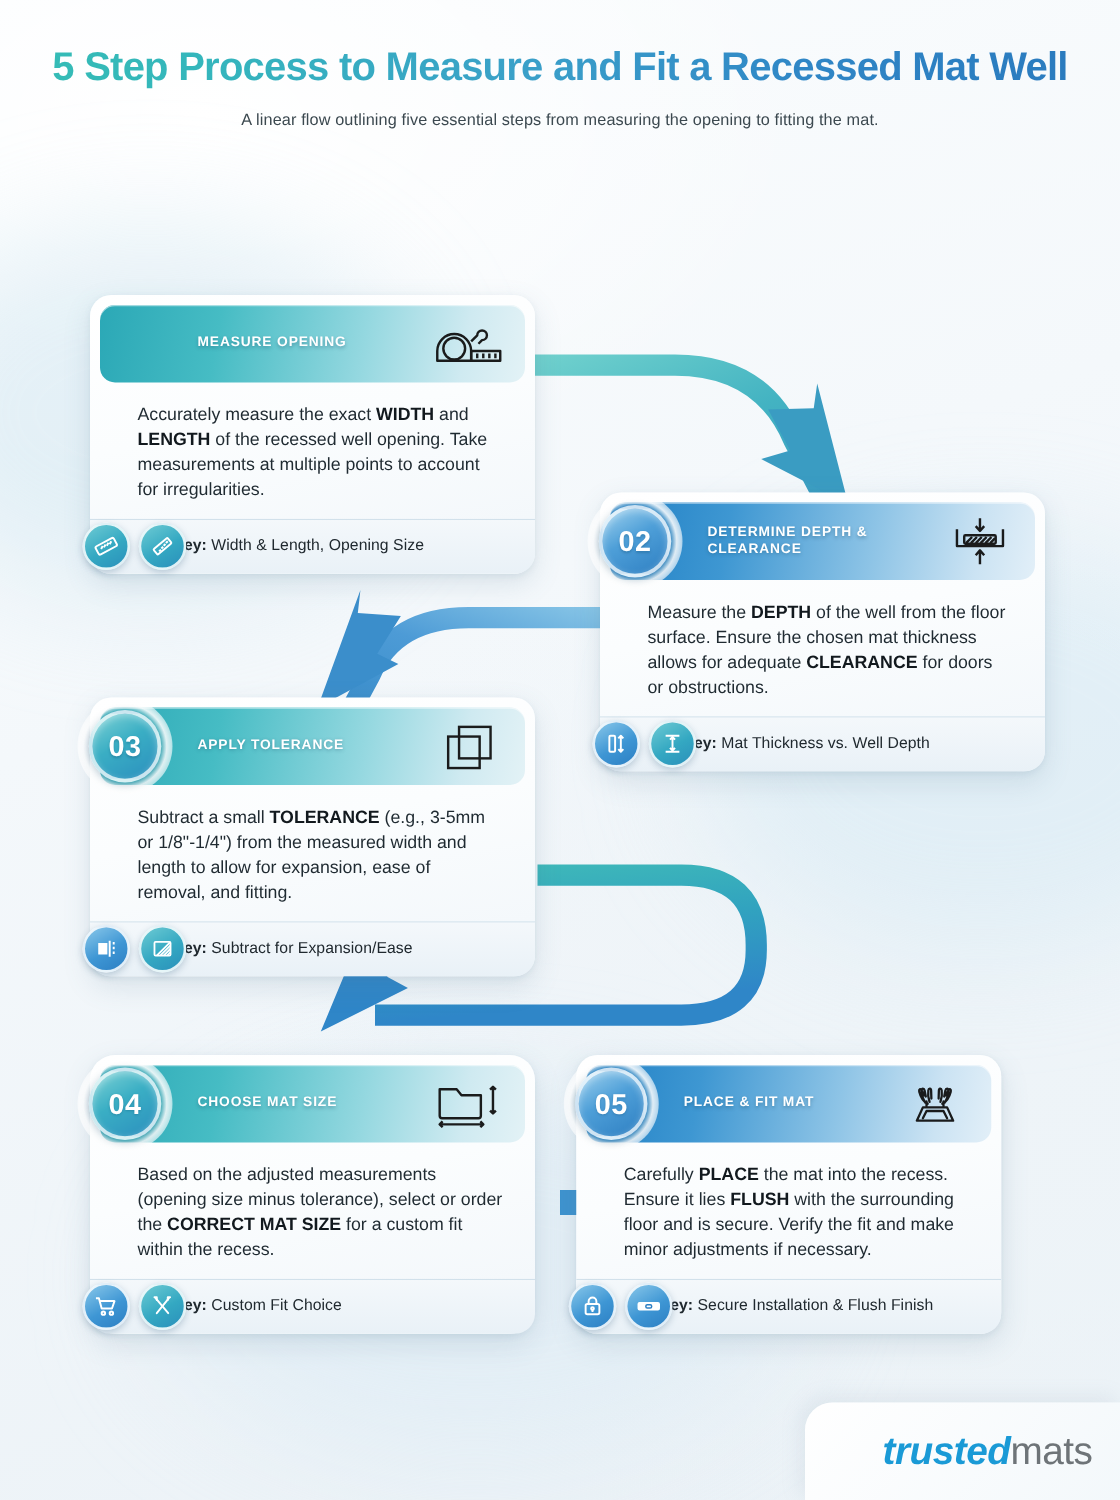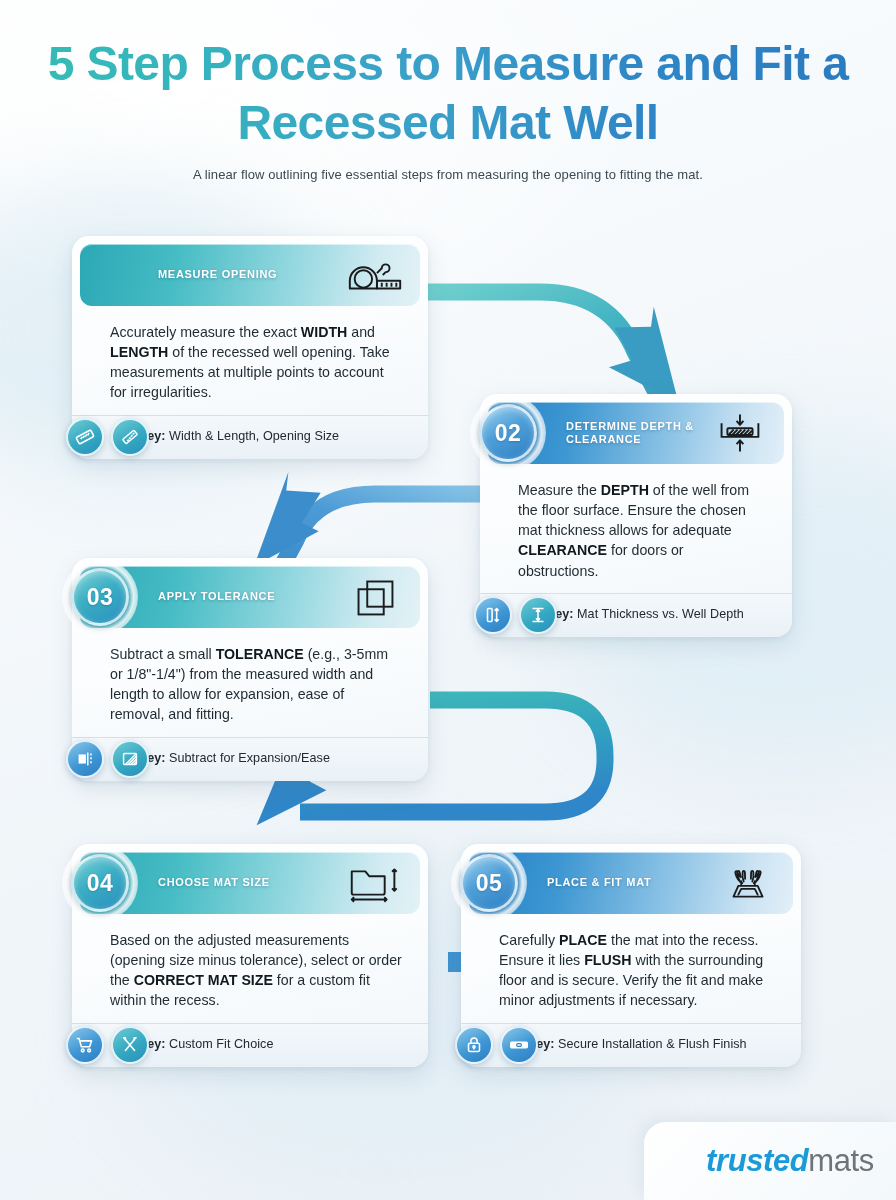--- a/index.html
+++ b/index.html
@@ -22,21 +22,21 @@
 
   
   .blob { position:absolute; border-radius:50%; filter:blur(46px); pointer-events:none; }
   .blob.b1 { width:420px; height:300px; left:-90px; top:180px; background:rgba(198,224,238,.40); }
   .blob.b2 { width:460px; height:330px; right:-120px; top:430px; background:rgba(205,229,243,.40); }
   .blob.b3 { width:520px; height:300px; left:120px; bottom:30px; background:rgba(214,232,243,.45); }
 
   
   .header { position:absolute; left:0; right:0; top:34px; text-align:center; z-index:5; }
   .title {
-    font-size:48px; font-weight:bold; line-height:1.23; letter-spacing:-0.6px;
+    font-size:32px; font-weight:bold; line-height:1.23; letter-spacing:-0.6px;
     background:linear-gradient(90deg,#35bdb4 0%, #34b6bc 18%, #3a9fc9 48%, #2f86c6 72%, #2a79bd 100%);
     -webkit-background-clip:text; background-clip:text;
     -webkit-text-fill-color:transparent; color:#2f8fc4;
     padding:0 34px;
     text-align:center;
   }
   .subtitle {
     margin-top:15px; font-size:13px; color:#3c4950; font-weight:400;
     letter-spacing:.1px;
   }
@@ -111,23 +111,23 @@
     box-shadow:0 2px 6px rgba(50,95,125,.28);
   }
   .kicon.teal { background:linear-gradient(150deg,#6ecbd4 0%, #34a8c2 55%, #2a90bb 100%); }
   .kicon.blue { background:linear-gradient(150deg,#8ac8ea 0%, #3e96d4 55%, #2c7fc3 100%); }
   .kicon svg { width:22px; height:22px; display:block; }
   .key-text { font-size:12.6px; color:#20292f; letter-spacing:.05px; }
   .key-text b { font-weight:bold; }
 
   
   #card1 { left:72px;  top:236px; width:356px; }
-  #card2 { left:480px; top:394px; width:312px; }
+  #card2 { left:480px; top:394px; width:356px; }
   #card3 { left:72px;  top:558px; width:356px; }
-  #card4 { left:72px;  top:844px; width:356px; }
+  #card4 { left:72px;  top:844px; width:356px;border-radius:20px; }
   #card5 { left:461px; top:844px; width:340px; }
 
   
   .logo-panel {
     position:absolute; right:0; bottom:0; z-index:6;
     width:252px; height:78px;
     border-radius:22px 0 0 0;
     background:linear-gradient(135deg,#ffffff 0%, #f3f8fb 100%);
     box-shadow:-4px -4px 16px rgba(120,150,170,.13);
     display:flex; align-items:center; justify-content:center;

